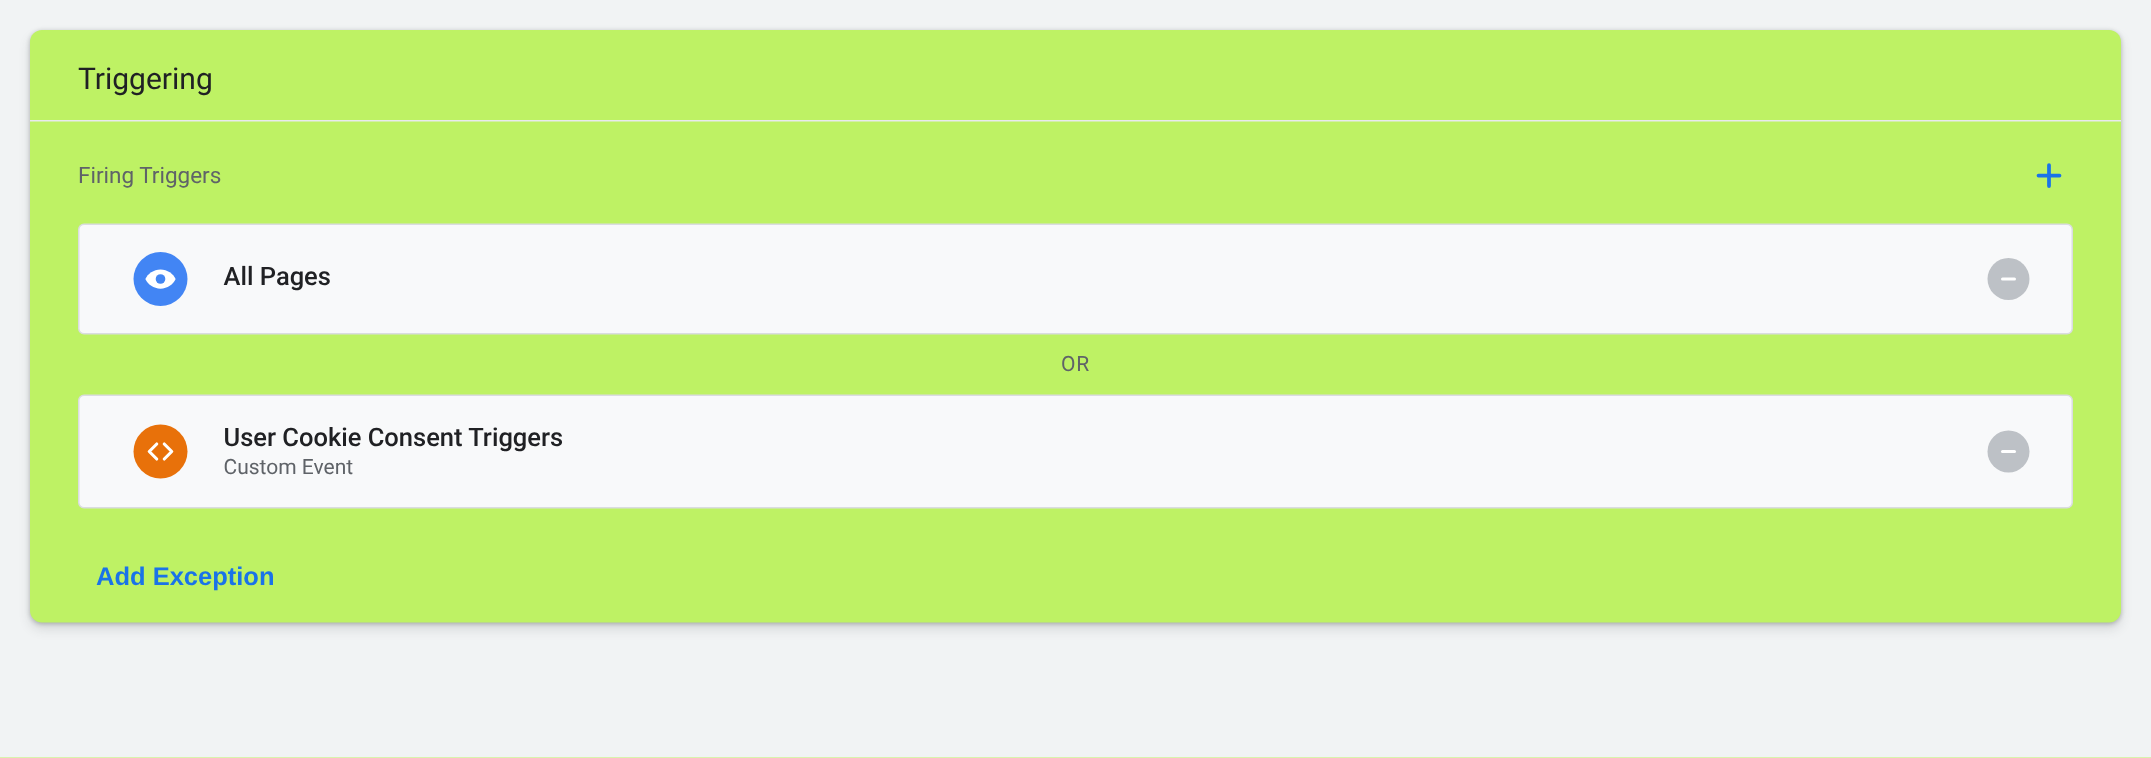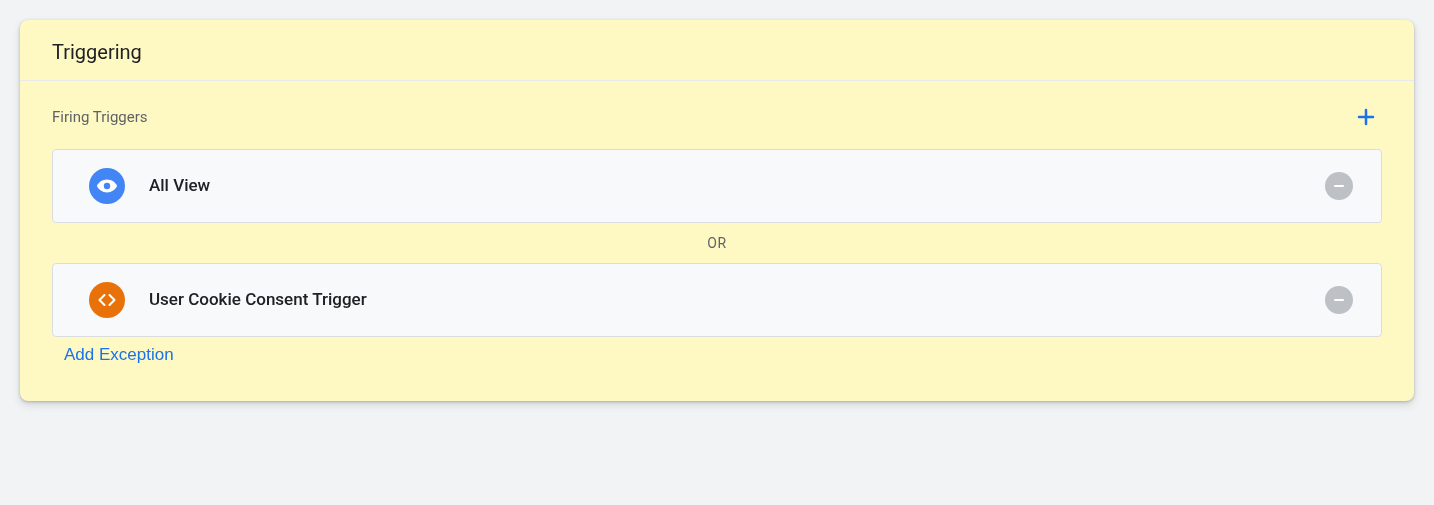--- a/index.html
+++ b/index.html
@@ -8,36 +8,36 @@
       padding: 0;
     }
     body {
       font-family: 'Roboto', 'Segoe UI', Arial, sans-serif;
       background: #f1f3f4;
       padding: 20px;
       width: 1434px;
       height: 505px;
     }
     .card {
-      background: #fef9c3;
+      background: #bef264;
       border-radius: 8px;
       box-shadow: 0 1px 3px rgba(60,64,67,0.3), 0 4px 8px rgba(60,64,67,0.15);
       overflow: hidden;
     }
     .card-header {
       padding: 20px 32px 16px;
       border-bottom: 1px solid #e8eaed;
     }
     .card-header-title {
       font-size: 20px;
       font-weight: 400;
       color: #202124;
     }
     .card-body {
-      padding: 20px 32px 28px;
+      padding: 20px 32px 12px;
     }
     .section-header {
       display: flex;
       justify-content: space-between;
       align-items: center;
       margin-bottom: 16px;
     }
     .section-label {
       font-size: 15px;
       color: #5f6368;
@@ -109,23 +109,24 @@
       font-size: 14px;
       color: #5f6368;
       letter-spacing: 0.5px;
       padding: 12px 0;
     }
     .add-exception-button {
       background: none;
       border: none;
       color: #1a73e8;
       font-size: 17px;
-      font-weight: 400;
+      font-weight: 700;
       cursor: pointer;
       padding: 8px 0;
+      margin-top: 28px;
       margin-left: 12px;
     }
   </style>
 </head>
 <body>
 
 <div class="card">
   <div class="card-header">
     <h2 class="card-header-title">Triggering</h2>
   </div>
@@ -140,39 +141,40 @@
     </div>
 
     <div class="trigger-row">
       <div class="trigger-icon page-view">
         <svg width="22" height="22" viewBox="0 0 24 24" fill="none">
           <path d="M12 5C7 5 2.7 8.1 1 12c1.7 3.9 6 7 11 7s9.3-3.1 11-7c-1.7-3.9-6-7-11-7z" fill="#fff"></path>
           <circle cx="12" cy="12" r="3.5" fill="#4285f4"></circle>
         </svg>
       </div>
       <div class="trigger-content">
-        <div class="trigger-name">All View</div>
+        <div class="trigger-name">All Pages</div>
       </div>
       <button class="remove-button">
         <svg width="16" height="16" viewBox="0 0 24 24" fill="none">
           <path d="M6 12h12" stroke="#fff" stroke-width="3" stroke-linecap="round"></path>
         </svg>
       </button>
     </div>
 
     <div class="or-separator">OR</div>
 
     <div class="trigger-row">
       <div class="trigger-icon custom-event">
         <svg width="20" height="20" viewBox="0 0 24 24" fill="none">
           <path d="M9 6l-6 6 6 6M15 6l6 6-6 6" stroke="#fff" stroke-width="2.5" stroke-linecap="round" stroke-linejoin="round"></path>
         </svg>
       </div>
       <div class="trigger-content">
-        <div class="trigger-name">User Cookie Consent Trigger</div>
+        <div class="trigger-name">User Cookie Consent Triggers</div>
+        <div class="trigger-type">Custom Event</div>
       </div>
       <button class="remove-button">
         <svg width="16" height="16" viewBox="0 0 24 24" fill="none">
           <path d="M6 12h12" stroke="#fff" stroke-width="3" stroke-linecap="round"></path>
         </svg>
       </button>
     </div>
 
     <button class="add-exception-button">Add Exception</button>
   </div>

